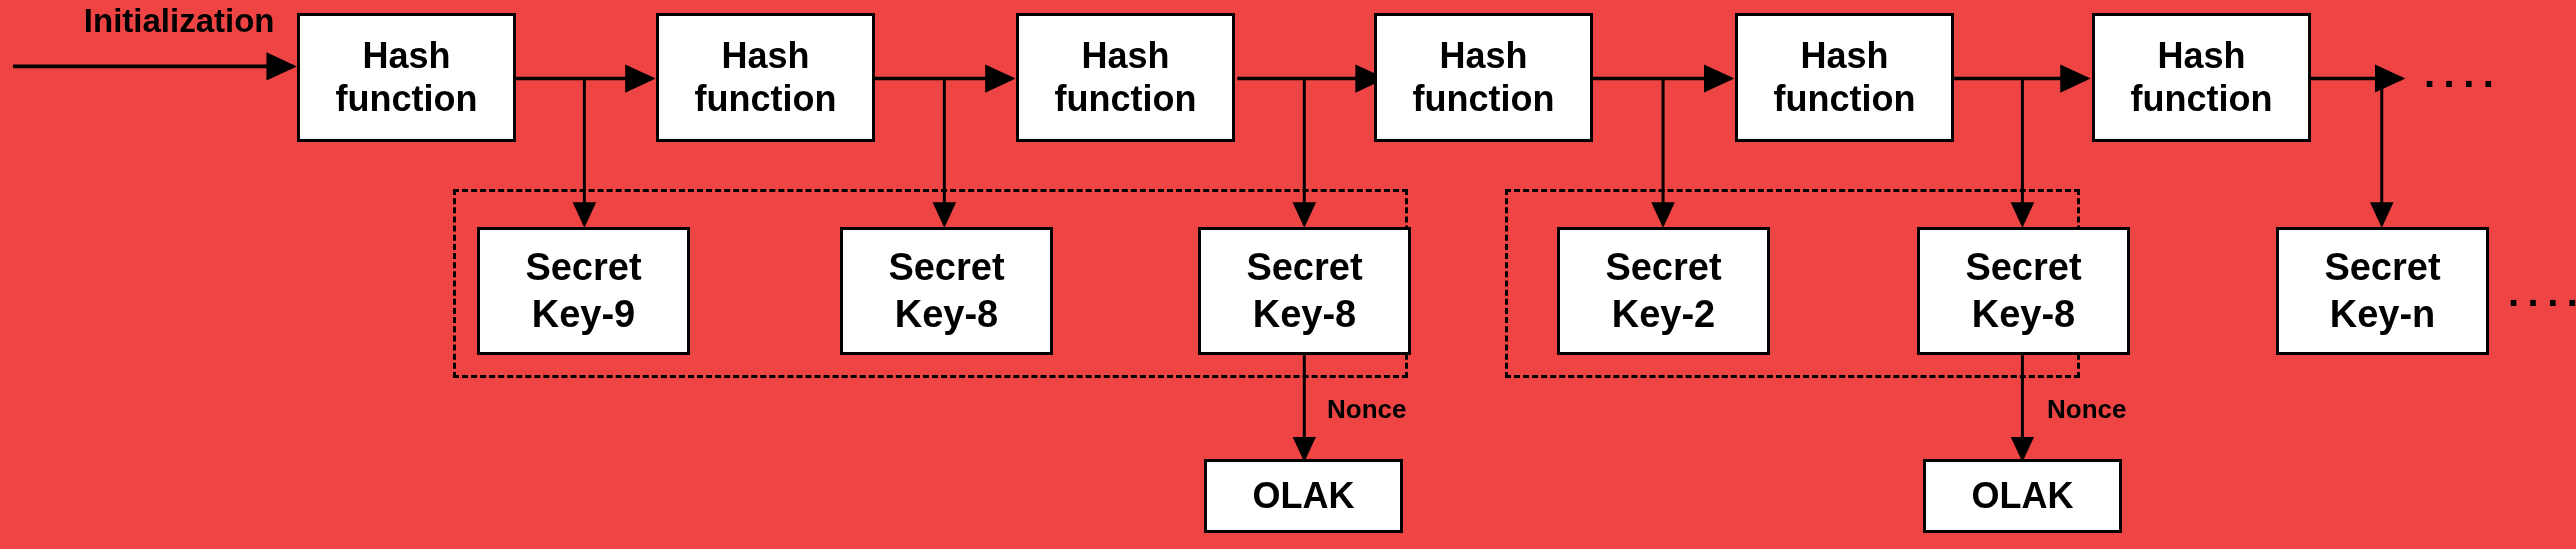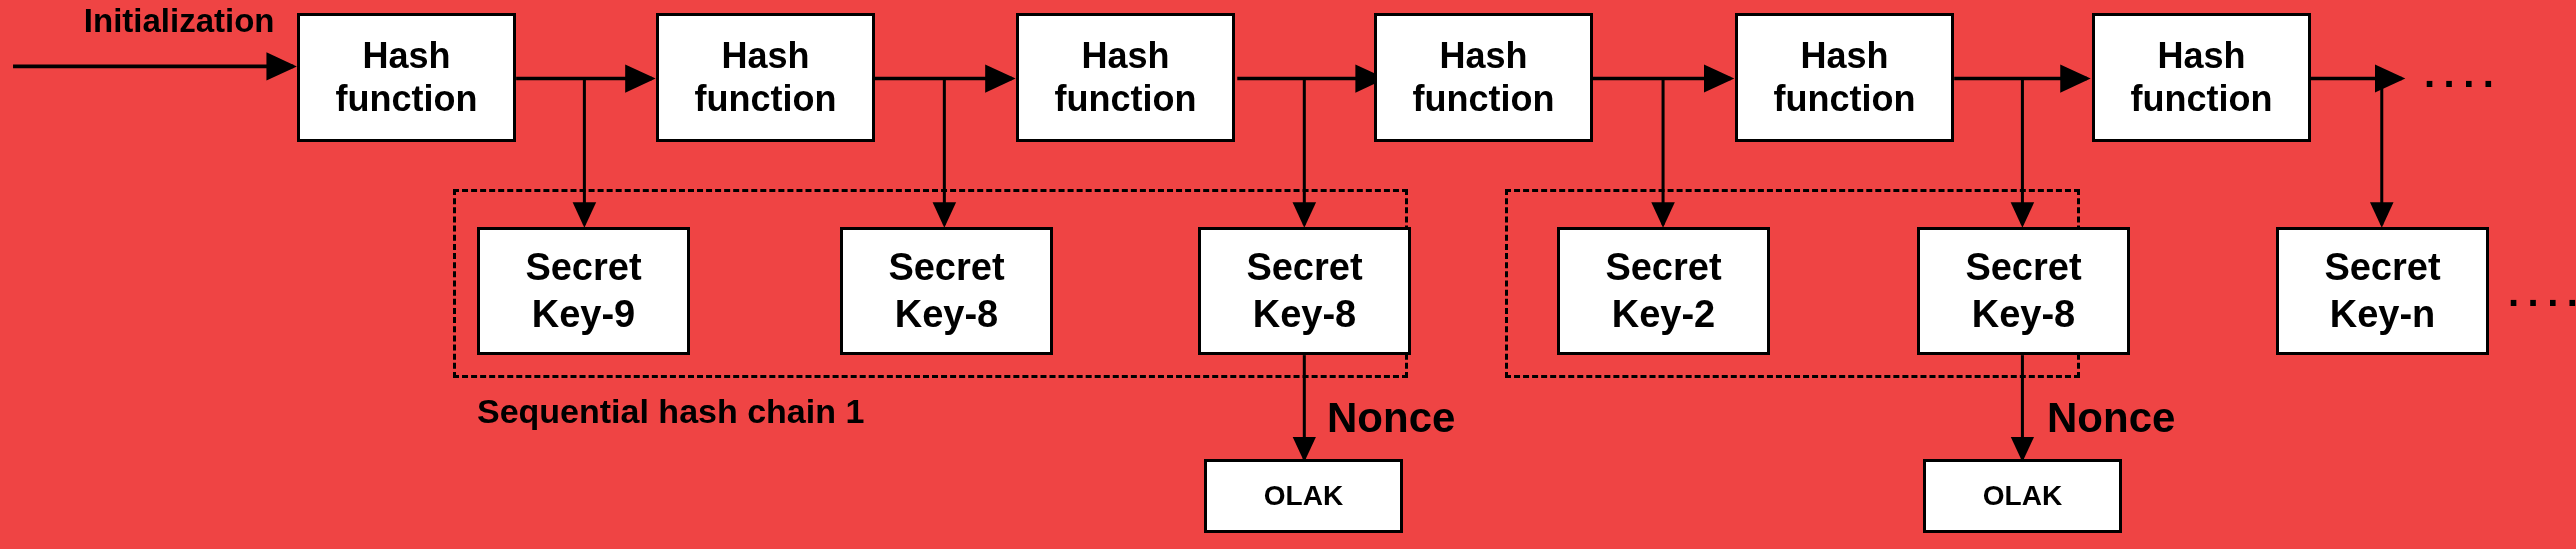--- a/index.html
+++ b/index.html
@@ -8,29 +8,29 @@
   svg#wires{position:absolute;left:0;top:0;width:2576px;height:549px;}
 
   .node{position:absolute;box-sizing:border-box;background:#ffffff;
         border:3px solid #000000;display:flex;flex-direction:column;
         align-items:center;justify-content:center;font-weight:bold;color:#000;}
   .node .ln{display:block;line-height:1.02;white-space:nowrap;}
   .hash{font-size:36px;}
   .hash .ln:first-child{margin-bottom:6px;}
   .skey{font-size:38px;}
   .skey .ln:first-child{margin-bottom:8.5px;}
-  .olak{font-size:28px;text-align:right;}
+  .olak{font-size:36px;text-align:right;}
 
   .group{position:absolute;box-sizing:border-box;border:3.6px dashed #000000;
          background:transparent;}
 
   .lbl{position:absolute;font-weight:bold;color:#000;white-space:nowrap;
        line-height:1.05;}
   .lbl-chain{font-size:34px;}
-  .lbl-nonce{font-size:42px;}
+  .lbl-nonce{font-size:26px;}
   .lbl-iv{font-size:33px;text-align:right;}
   .lbl-iv .ln{display:block;}
   .dots{position:absolute;font-size:40px;font-weight:bold;color:#000;
         letter-spacing:8.5px;line-height:1;}
 </style>
 </head>
 <body>
 
 <div id="stage">
 
@@ -116,23 +116,20 @@
   </div>
   <div class="node skey" style="left:1917px;top:227px;width:213px;height:128px;">
     <span class="ln">Secret</span>
     <span class="ln">Key-8</span>
   </div>
   <div class="node skey" style="left:2276px;top:227px;width:213px;height:128px;">
     <span class="ln">Secret</span>
     <span class="ln">Key-n</span>
   </div>
 
-  <div class="lbl lbl-chain" style="left:477px;top:394px;">
-    <span>Sequential hash chain 1</span>
-  </div>
 
   <div class="lbl lbl-nonce" style="left:1327px;top:396px;">
     <span>Nonce</span>
   </div>
   <div class="lbl lbl-nonce" style="left:2047px;top:396px;">
     <span>Nonce</span>
   </div>
 
   <div class="node olak" style="left:1204px;top:459px;width:199px;height:74px;">
     <span class="ln">OLAK</span>

